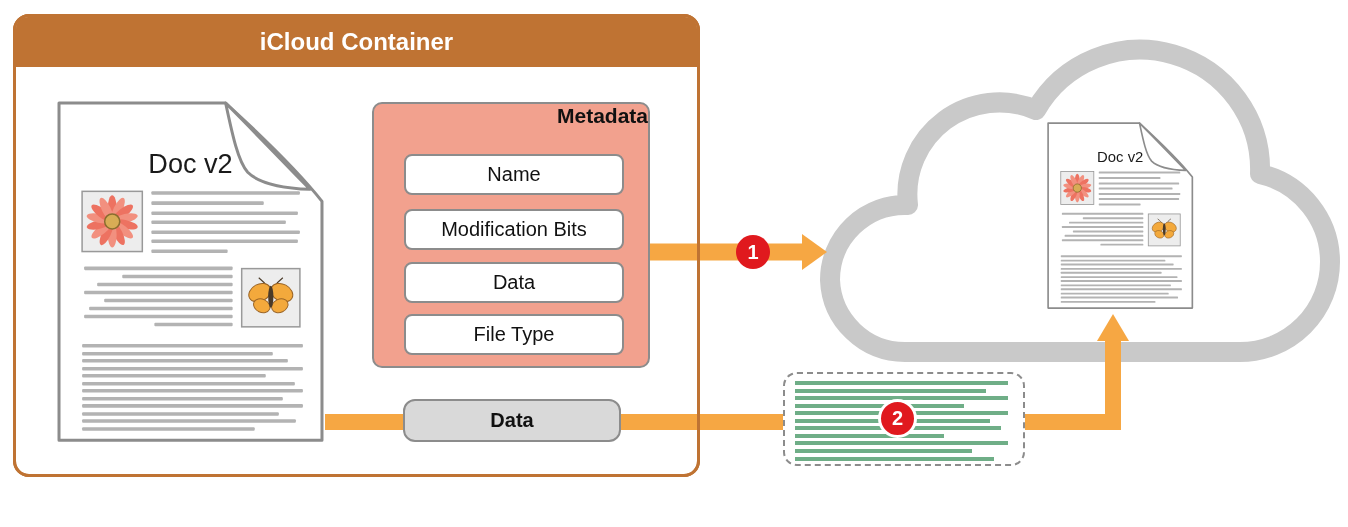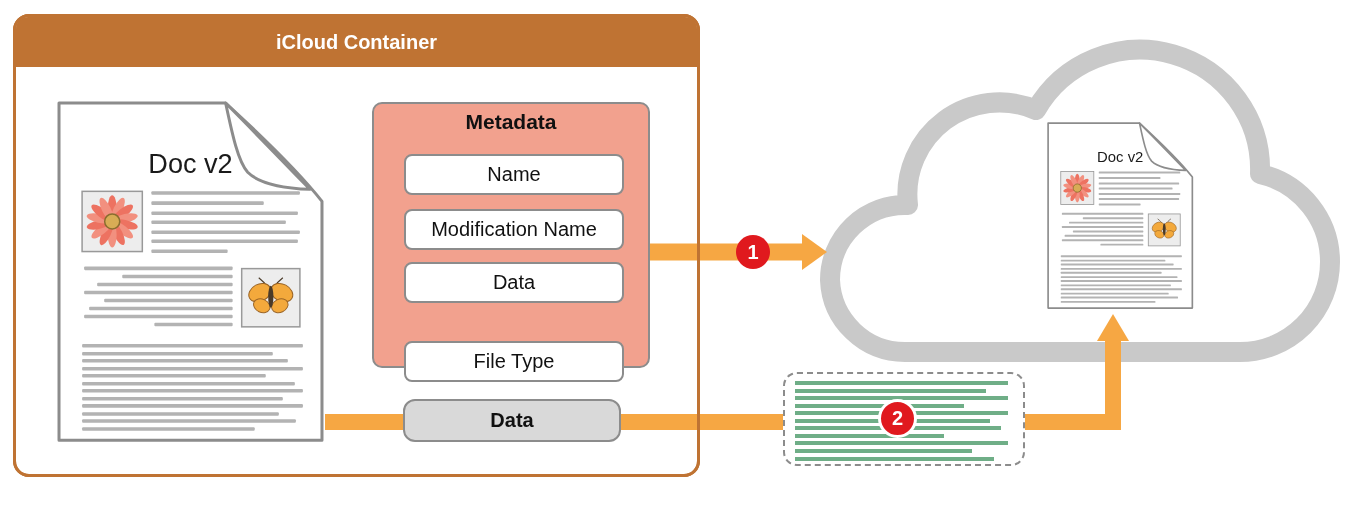--- a/index.html
+++ b/index.html
@@ -6,27 +6,27 @@
   #canvas{position:relative;width:1348px;height:527px;background:#fff;overflow:hidden;}
   .abs{position:absolute;box-sizing:border-box;}
   .layer{position:absolute;left:0;top:0;pointer-events:none;}
 
   
   #container{left:13px;top:14px;width:687px;height:463px;background:#fff;
     border:3px solid var(--container-orange);border-radius:16px;z-index:0;}
   #container-border{left:13px;top:14px;width:687px;height:463px;background:transparent;
     border:3px solid var(--container-orange);border-radius:16px;z-index:3;pointer-events:none;}
   #container-header{left:0;top:0;width:100%;height:50px;background:var(--container-orange);
-    border-radius:12px 12px 0 0;color:#fff;font-weight:bold;font-size:20px;
+    border-radius:12px 12px 0 0;color:#fff;font-weight:bold;font-size:24px;
     display:flex;align-items:center;justify-content:center;}
 
   
   #metadata{left:372px;top:102px;width:278px;height:266px;background:var(--metadata-pink);
     border:2px solid var(--stroke-gray);border-radius:10px;z-index:4;}
-  #metadata-title{left:0;top:6px;width:100%;text-align:center;font-weight:bold;font-size:21px;color:#111;}
+  #metadata-title{left:0;top:0;width:100%;text-align:right;font-weight:bold;font-size:21px;color:#111;}
   .meta-field{position:absolute;left:30px;width:220px;height:41px;background:#fff;
     border:2px solid var(--stroke-gray);border-radius:8px;font-size:20px;color:#111;
     display:flex;align-items:center;justify-content:center;box-sizing:border-box;}
 
   
   #data-box{left:403px;top:399px;width:218px;height:43px;background:var(--data-gray);
     border:2px solid var(--stroke-gray);border-radius:12px;z-index:4;
     display:flex;align-items:center;justify-content:center;font-weight:bold;font-size:20px;color:#111;text-align:center;}
 
   
@@ -148,23 +148,23 @@
       <rect class="dl" x="25" y="302" width="220" height="3.5" rx="1"></rect>
       <rect class="dl" x="25" y="310" width="196" height="3.5" rx="1"></rect>
       <rect class="dl" x="25" y="317" width="213" height="3.5" rx="1"></rect>
       <rect class="dl" x="25" y="325" width="172" height="3.5" rx="1"></rect>
     </svg>
 
   <div class="abs" id="metadata">
     <div class="abs" id="metadata-title">Metadata</div>
     <div id="metadata-fields">
         <div class="meta-field" style="top: 50px;">Name</div>
-        <div class="meta-field" style="top: 105px;">Modification Name</div>
+        <div class="meta-field" style="top: 105px;">Modification Bits</div>
         <div class="meta-field" style="top: 158px;">Data</div>
-        <div class="meta-field" style="top: 210px; margin-top: 27px;">File Type</div>
+        <div class="meta-field" style="top: 210px;">File Type</div>
       </div>
   </div>
 
   <div class="abs" id="data-box">
     <span>Data</span>
   </div>
 
   <div class="abs" id="changed-bits">
     <div id="changed-bits-lines">
         <div class="gl" style="top: 7px; width: 213px;"></div>

